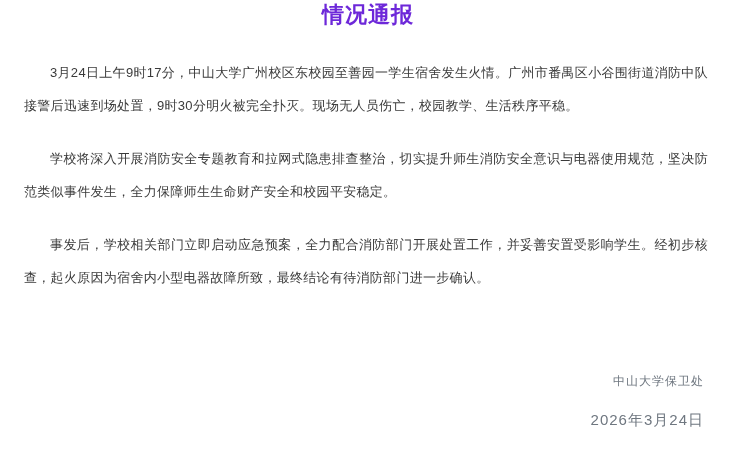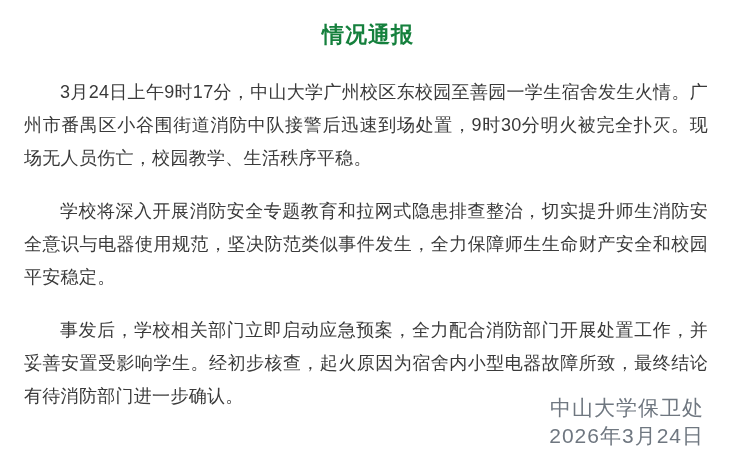--- a/index.html
+++ b/index.html
@@ -18,48 +18,47 @@
     position: relative;
     width: 736px;
     height: 456px;
     box-sizing: border-box;
     padding: 0 24px;
   }
   .doc-title {
     text-align: center;
     font-size: 22px;
     font-weight: bold;
-    color: #15803d;
+    color: #6d28d9;
     letter-spacing: 1px;
-    margin-top: 20px;
     margin-bottom: 26px;
   }
   .body-text {
-    font-size: 18px;
+    font-size: 13px;
     line-height: 33px;
     color: #3a3a3a;
     text-align: justify;
     text-justify: inter-ideograph;
     margin: 0 4px 20px 0;
     text-indent: 2em;
     letter-spacing: 0.3px;
   }
   .signature {
     position: absolute;
     right: 32px;
-    bottom: 54px;
-    font-size: 21px;
+    bottom: 66px;
+    font-size: 12px;
     color: #6f7780;
     letter-spacing: 1px;
   }
   .sig-date {
     position: absolute;
     right: 32px;
     bottom: 26px;
-    font-size: 21px;
+    font-size: 15px;
     color: #6f7780;
     letter-spacing: 1px;
   }
 </style>
 </head>
 <body>
 
 <div class="page">
 
   <div class="doc-title">情况通报</div>

